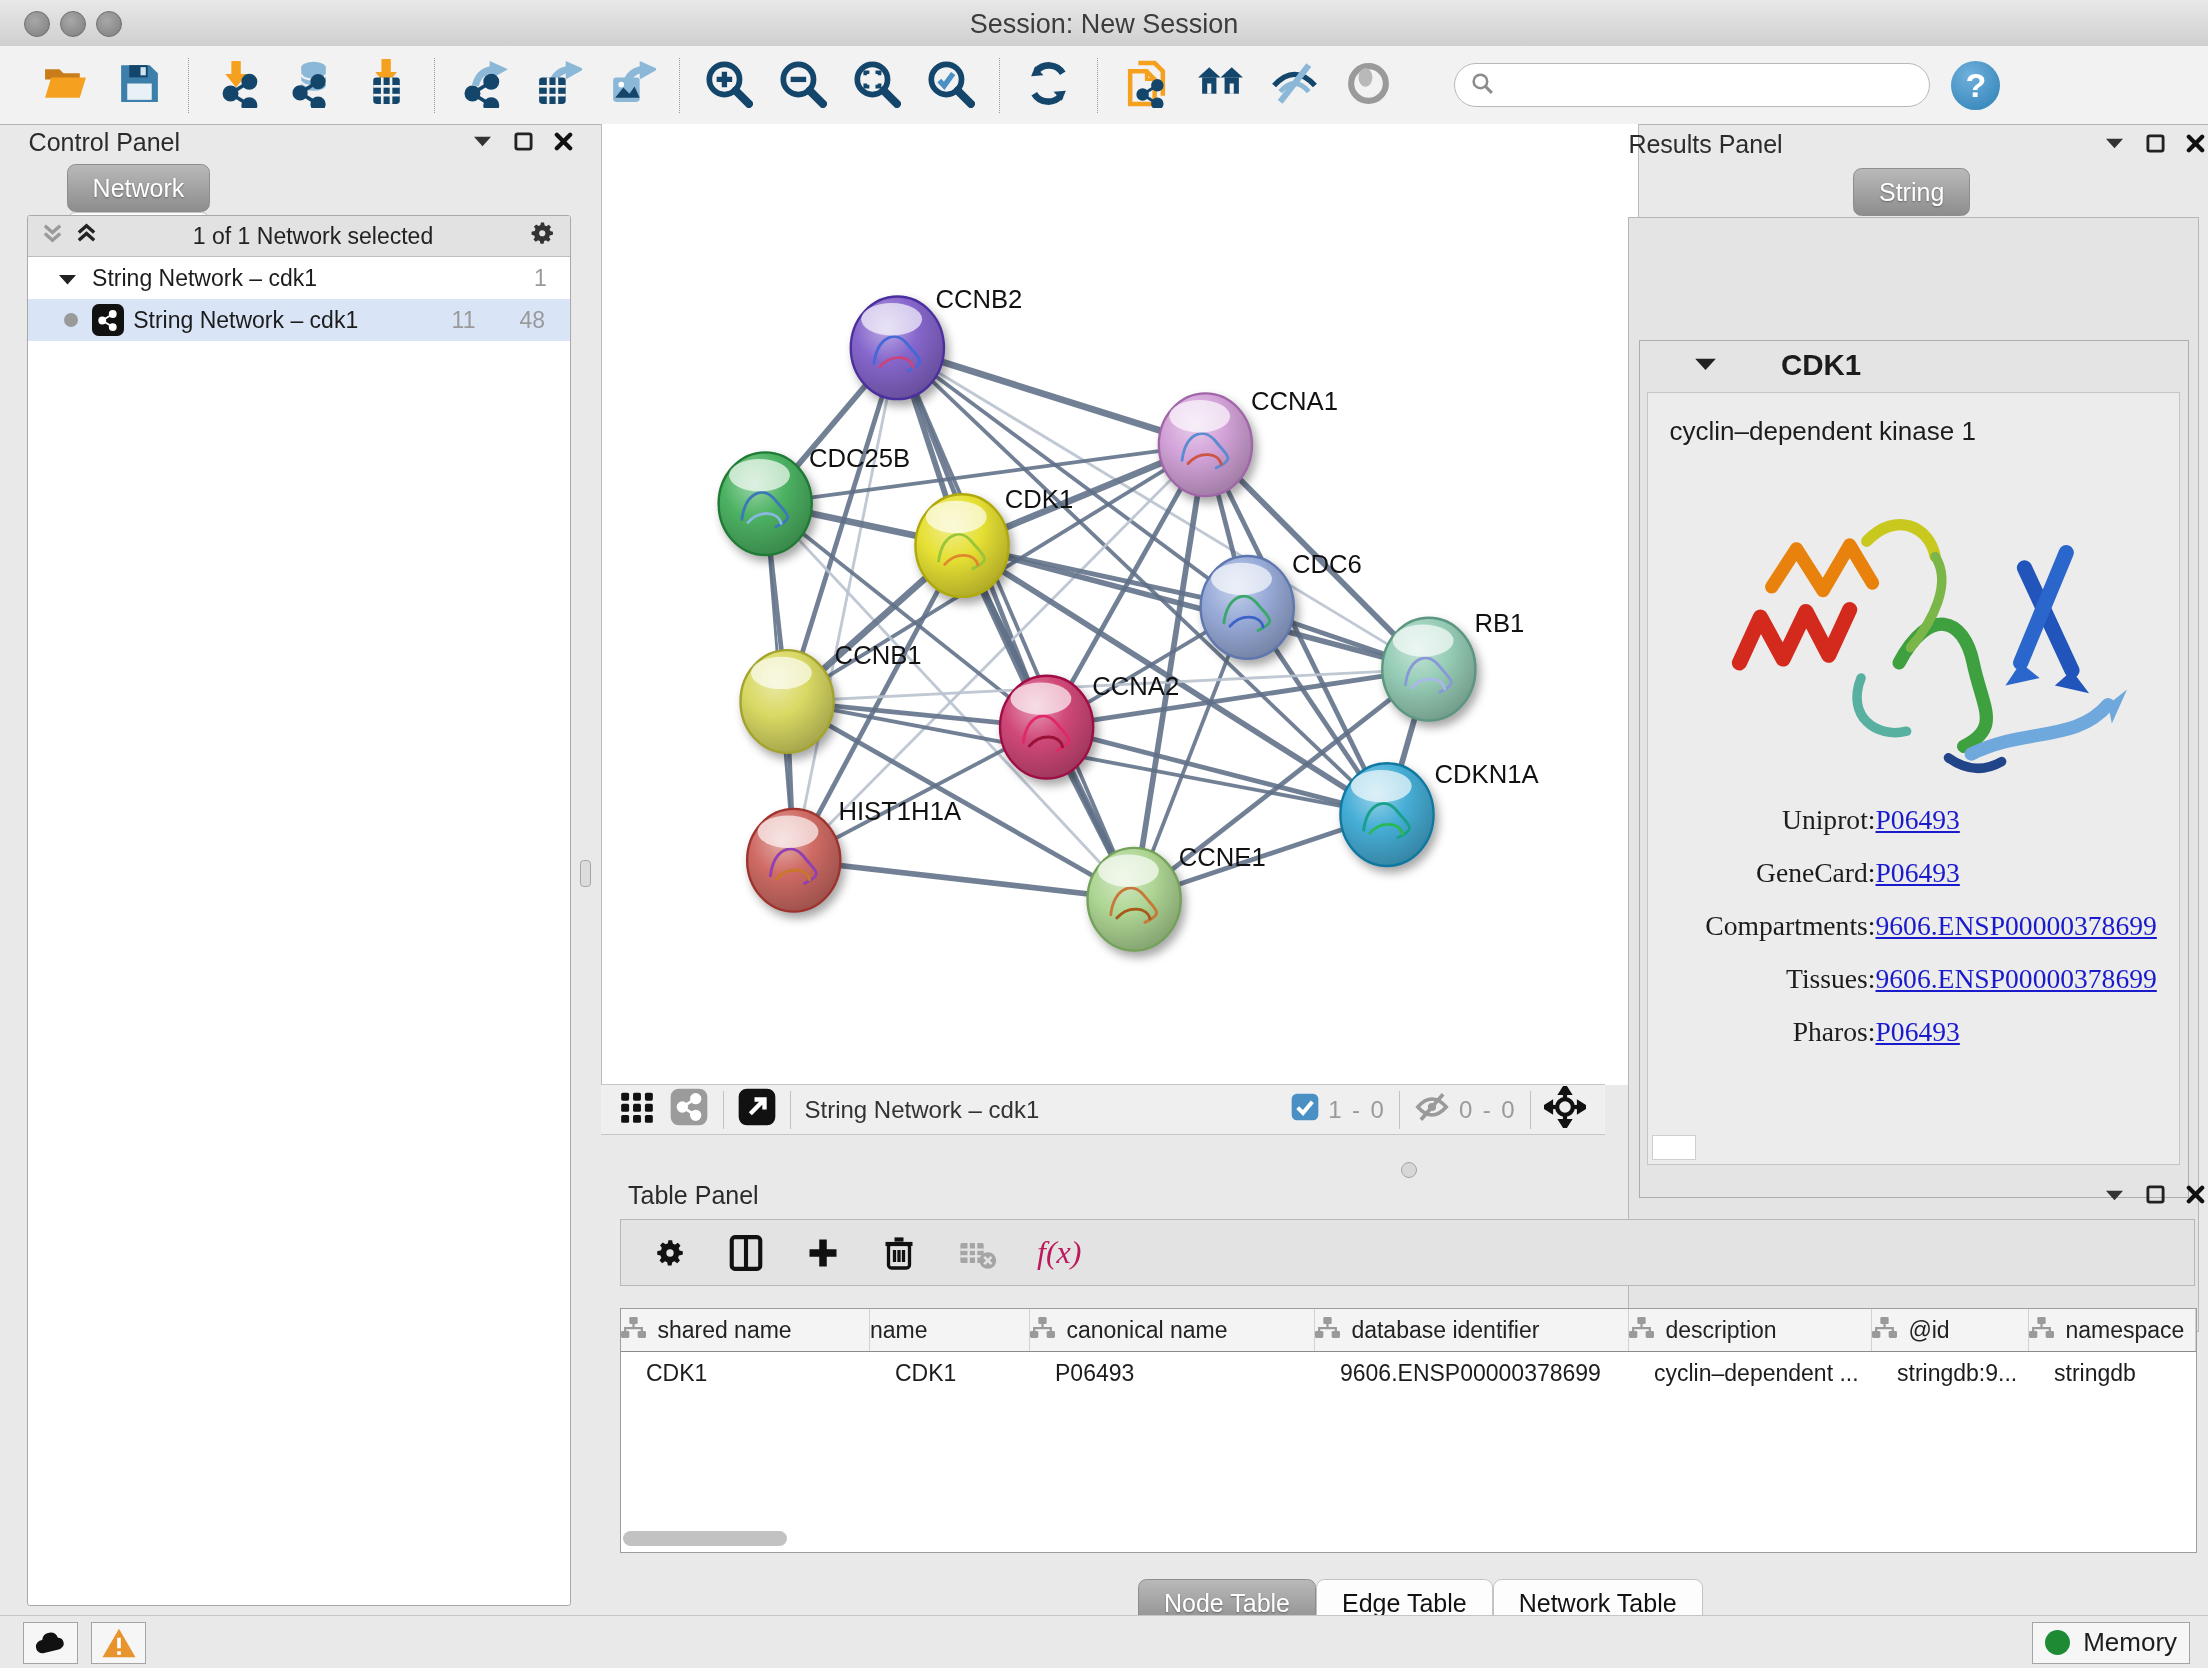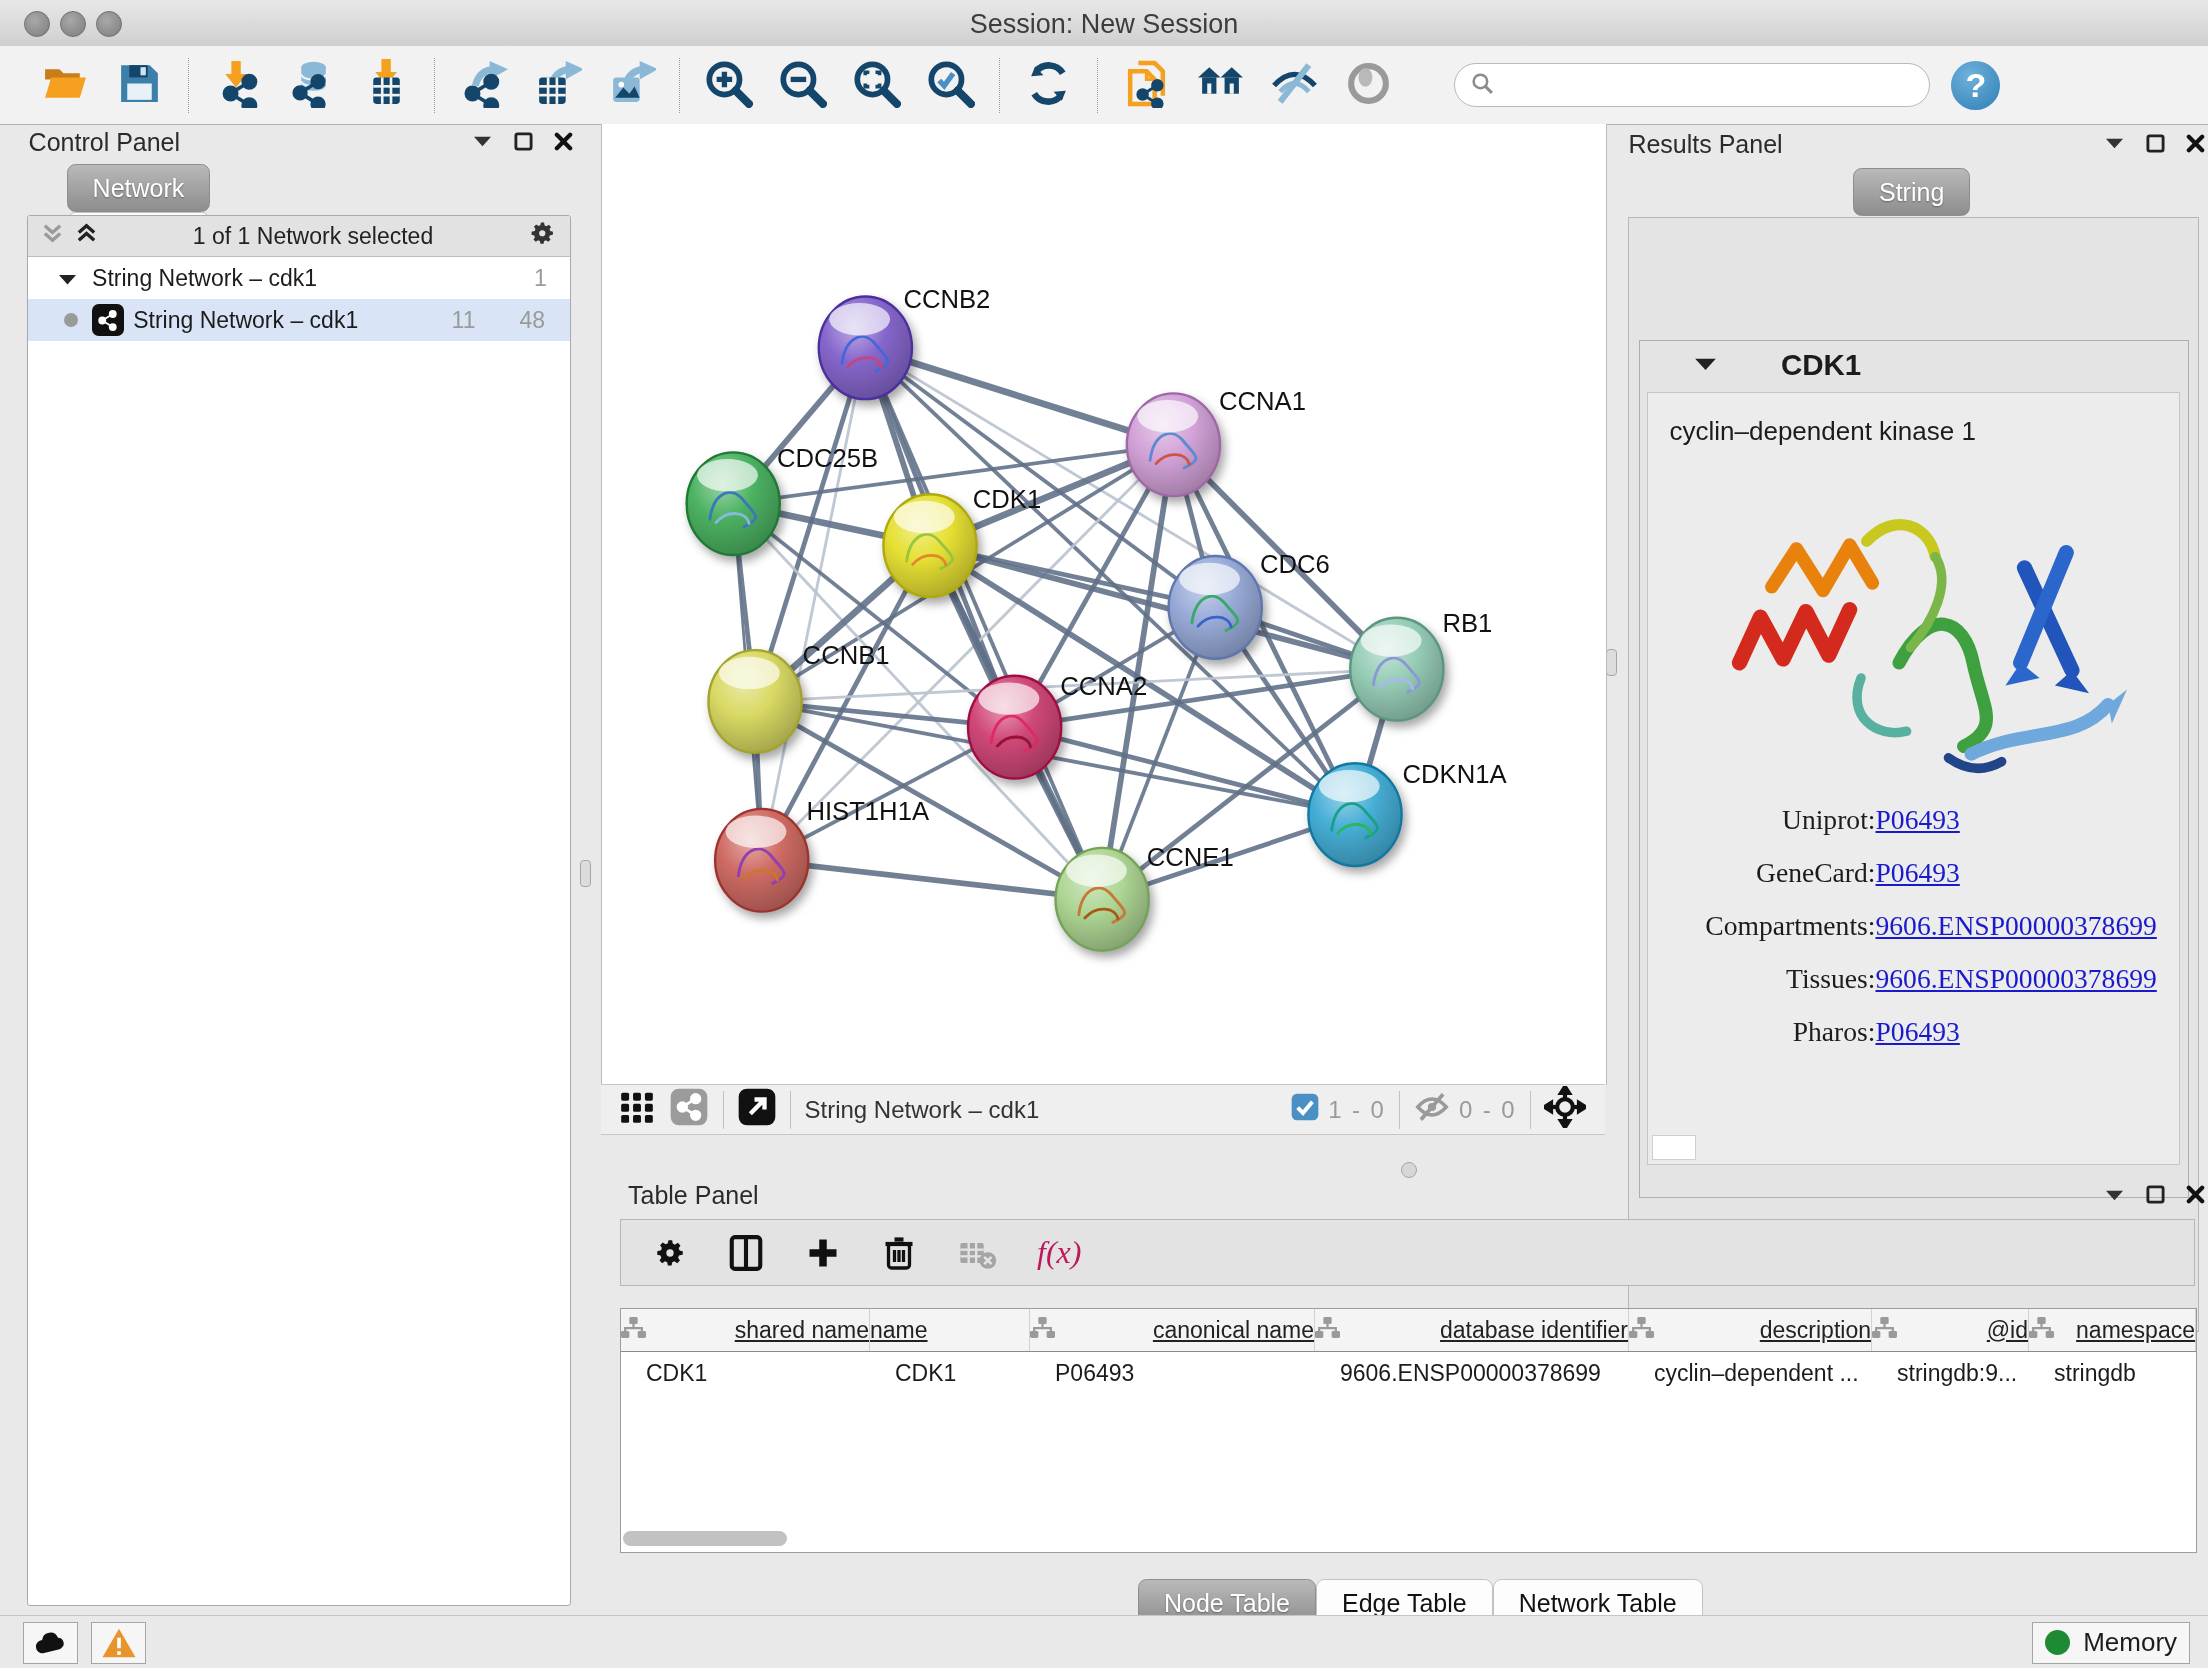--- a/index.html
+++ b/index.html
@@ -42,21 +42,21 @@
   .tree-row{height:42px;display:flex;align-items:center;font-size:23px;padding:0 9.5px;}
   .tree-row .cnt{color:#9a9a9a;}
   .tree-row.selected{background:#d9e5f7;}
   .share-badge{width:32px;height:32px;border-radius:6.7px;background:#111;display:flex;align-items:center;
                justify-content:center;margin:0 9.5px 0 13.3px;}
   
   .vsplit-handle{width:8.6px;height:25px;border-radius:3.8px;background:#dcdcdc;border:1px solid #a5a5a5;}
   .hsplit-dot{width:14.3px;height:14.3px;border-radius:50%;background:#d7d7d7;border:1px solid #a5a5a5;}
   
   #net-canvas{left:601px;top:124px;width:1004px;height:961px;background:#fff;
-              border-left:1px solid #bbb;border-right:1px solid #bbb;}
+              border-left:1px solid #bbb;border-right:1px solid #bbb;padding-left:32px;}
   #net-bar{left:601px;top:1084px;width:1004px;height:49px;background:#efefef;border-top:1px solid #c6c6c6;
            border-bottom:1px solid #c6c6c6;display:flex;align-items:center;font-size:24px;color:#333;}
   .nb-sep{width:0;height:38px;border-left:1px solid #c2c2c2;margin:0 13.3px;}
   .nb-num{color:#9a9a9a;margin-left:7.6px;letter-spacing:1.9px;}
   
   #results-panel{left:1617px;top:124px;width:592px;height:1484px;}
   #rp-tab{position:absolute;left:236px;top:44px;}
   #rp-outer{position:absolute;left:11.4px;top:93px;width:569px;height:1113px;background:#e4e4e4;
             border:1px solid #b7b7b7;}
   #rp-btnbox{position:absolute;left:9.5px;top:15px;width:548px;height:101px;border:1px solid #adadad;}
@@ -77,22 +77,22 @@
                    border:1px solid #cfcfcf;}
   
   #table-panel{left:605px;top:1179px;width:1604px;height:430px;}
   #tp-toolbar{position:absolute;left:15px;top:40px;width:1575px;height:67px;background:#e3e3e3;
               border:1px solid #b7b7b7;display:flex;align-items:center;padding-left:32px;box-sizing:border-box;}
   .tp-ico{margin-right:40px;display:flex;align-items:center;}
   #fx-ico{font-family:"Liberation Serif",serif;font-style:italic;font-size:32px;color:#be185d;}
   #tp-table{position:absolute;left:15px;top:129px;width:1575px;height:243px;background:#fff;
             border:1px solid #9d9d9d;overflow:hidden;}
   #tp-header{display:flex;height:42px;background:#f4f4f4;border-bottom:1.9px solid #8b8b8b;}
-  .th{display:flex;align-items:center;justify-content:space-between;gap:11.4px;font-size:23px;color:#222;
-      border-right:1px solid #d2d2d2;box-sizing:border-box;overflow:hidden;white-space:nowrap;flex:0 0 auto;text-decoration:underline;}
+  .th{display:flex;align-items:center;justify-content:flex-start;gap:11.4px;font-size:23px;color:#222;
+      border-right:1px solid #d2d2d2;box-sizing:border-box;overflow:hidden;white-space:nowrap;flex:0 0 auto;}
   .tr{display:flex;height:42px;}
   .td{display:flex;align-items:center;font-size:23px;padding-left:25px;box-sizing:border-box;
       overflow:hidden;white-space:nowrap;flex:0 0 auto;}
   #tp-hscroll{position:absolute;left:1.9px;bottom:3.8px;height:17px;width:1569px;}
   #tp-thumb{width:164px;height:15px;border-radius:7.6px;background:#c2c2c2;}
   #tp-tabs{position:absolute;left:533px;top:400px;display:flex;}
   
   #footer{left:0;top:1615px;width:2208px;height:53px;background:#e9e9e9;border-top:1px solid #c5c5c5;}
   .ft-btn{position:absolute;top:5.7px;width:53px;height:40px;background:#f6f6f6;border:1px solid #a5a5a5;
           display:flex;align-items:center;justify-content:center;}

